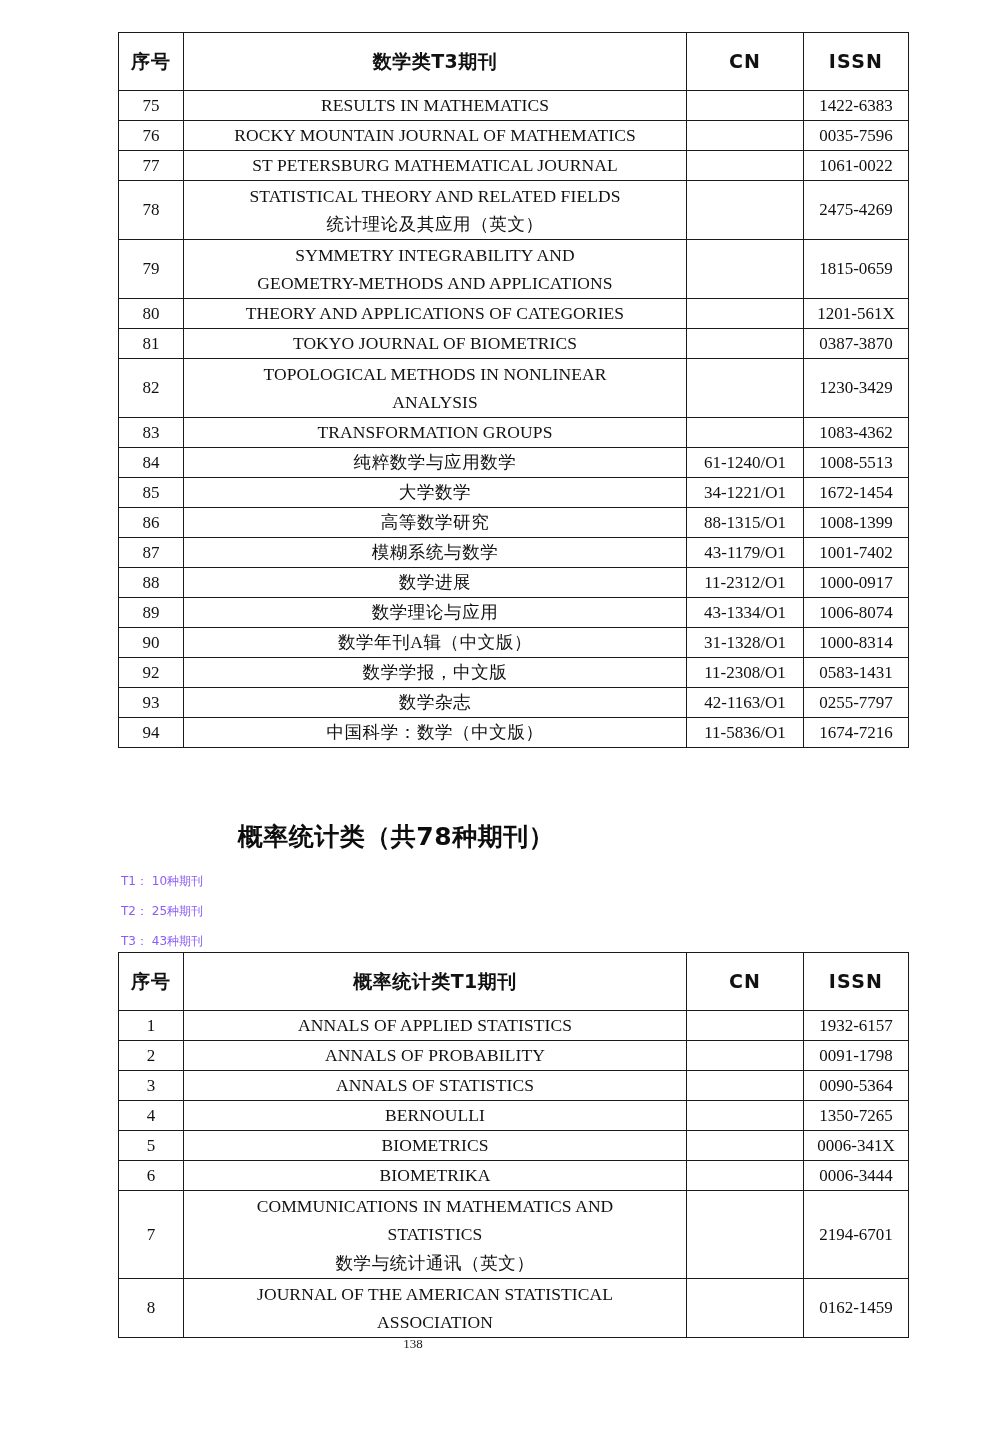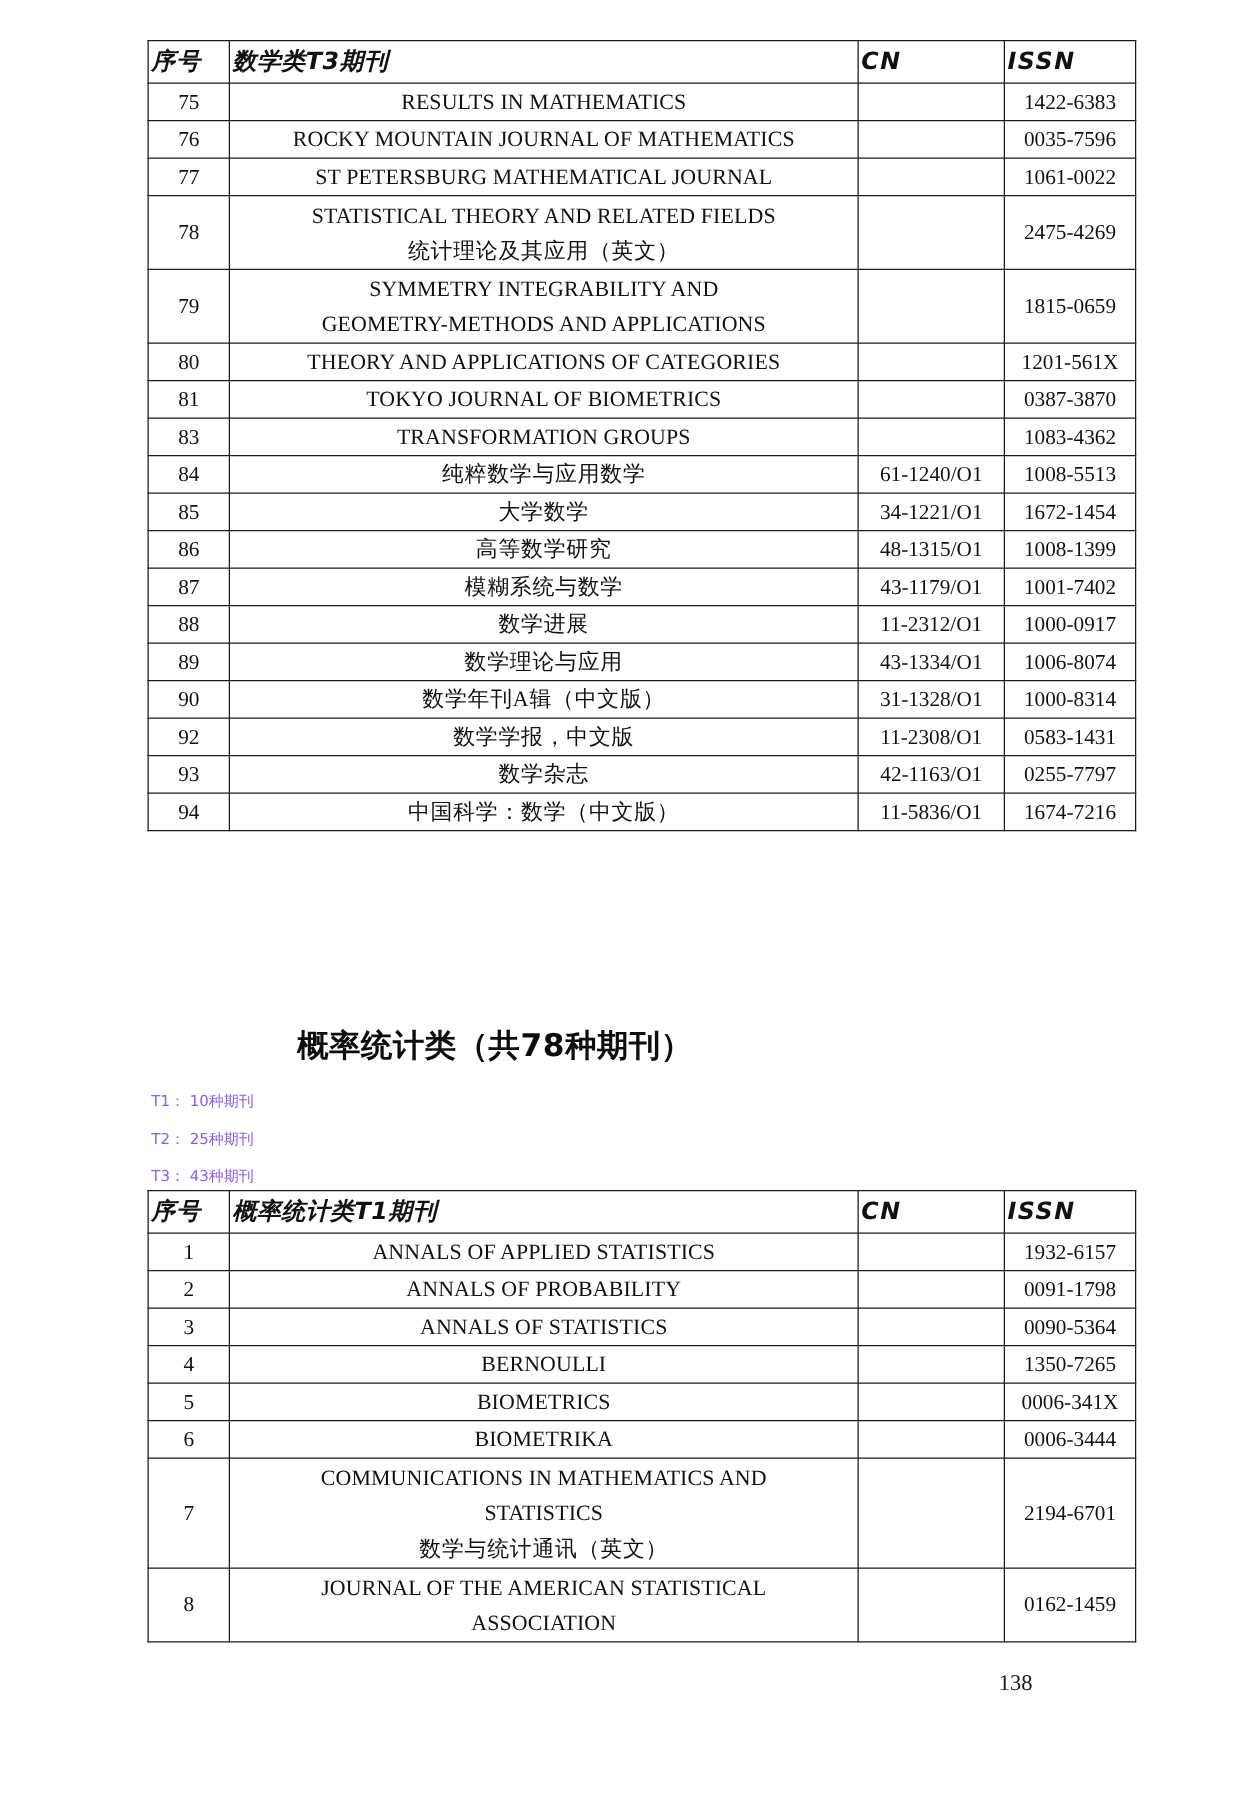--- a/index.html
+++ b/index.html
@@ -39,26 +39,25 @@
   }
   .col-seq   { width: 65px;  }
   .col-name  { width: 503px; }
   .col-cn    { width: 117px; }
   .col-issn  { width: 105px; }
 
   .jtable thead th {
     font-family: "DejaVu Sans", "Liberation Sans", sans-serif;
     font-weight: bold;
     font-size: 19px;
-    text-align: left;
+    text-align: center;
     height: 33px;
     line-height: 33px;
     letter-spacing: 0.5px;
-    padding: 0 2px;
-    font-style: italic;
+    padding: 12px 2px;
   }
   .jtable thead th.th-seq { letter-spacing: 1px; }
   .jtable thead th.th-cn,
   .jtable thead th.th-issn { letter-spacing: 1.2px; }
 
   .jtable tbody td {
     font-size: 17.5px;
     text-align: center;
     height: 29px;
   }
@@ -96,23 +95,23 @@
     font-size: 12px;
     color: #8b5cf6;
     line-height: 30px;
   }
   .tier-line { white-space: pre; }
 
   .page-number {
     position: absolute;
     left: 0;
     width: 826px;
-    text-align: right;
+    text-align: center;
     font-family: "Liberation Serif", "DejaVu Serif", serif;
-    font-size: 18px;
+    font-size: 13px;
     color: #1a1a1a;
   }
 </style>
 </head>
 <body>
 
 <div class="page">
 
   <table class="jtable" id="table-1" style="left:118px; top:32px; width:790px;">
     <colgroup>
@@ -181,20 +180,29 @@
           <td class="c-issn">1201-561X</td>
         </tr>
         <tr>
           <td class="c-seq">81</td>
           <td class="c-name">
             <span class="cell-lines en-name">TOKYO JOURNAL OF BIOMETRICS</span>
           </td>
           <td class="c-cn"></td>
           <td class="c-issn">0387-3870</td>
         </tr>
+        <tr class="r2">
+          <td class="c-seq">82</td>
+          <td class="c-name">
+            <span class="cell-lines en-name">TOPOLOGICAL METHODS IN NONLINEAR</span>
+            <span class="cell-lines en-name">ANALYSIS</span>
+          </td>
+          <td class="c-cn"></td>
+          <td class="c-issn">1230-3429</td>
+        </tr>
         <tr>
           <td class="c-seq">83</td>
           <td class="c-name">
             <span class="cell-lines en-name">TRANSFORMATION GROUPS</span>
           </td>
           <td class="c-cn"></td>
           <td class="c-issn">1083-4362</td>
         </tr>
         <tr>
           <td class="c-seq">84</td>
@@ -210,21 +218,21 @@
             <span class="cell-lines cn-name">大学数学</span>
           </td>
           <td class="c-cn">34-1221/O1</td>
           <td class="c-issn">1672-1454</td>
         </tr>
         <tr>
           <td class="c-seq">86</td>
           <td class="c-name">
             <span class="cell-lines cn-name">高等数学研究</span>
           </td>
-          <td class="c-cn">48-1315/O1</td>
+          <td class="c-cn">88-1315/O1</td>
           <td class="c-issn">1008-1399</td>
         </tr>
         <tr>
           <td class="c-seq">87</td>
           <td class="c-name">
             <span class="cell-lines cn-name">模糊系统与数学</span>
           </td>
           <td class="c-cn">43-1179/O1</td>
           <td class="c-issn">1001-7402</td>
         </tr>

